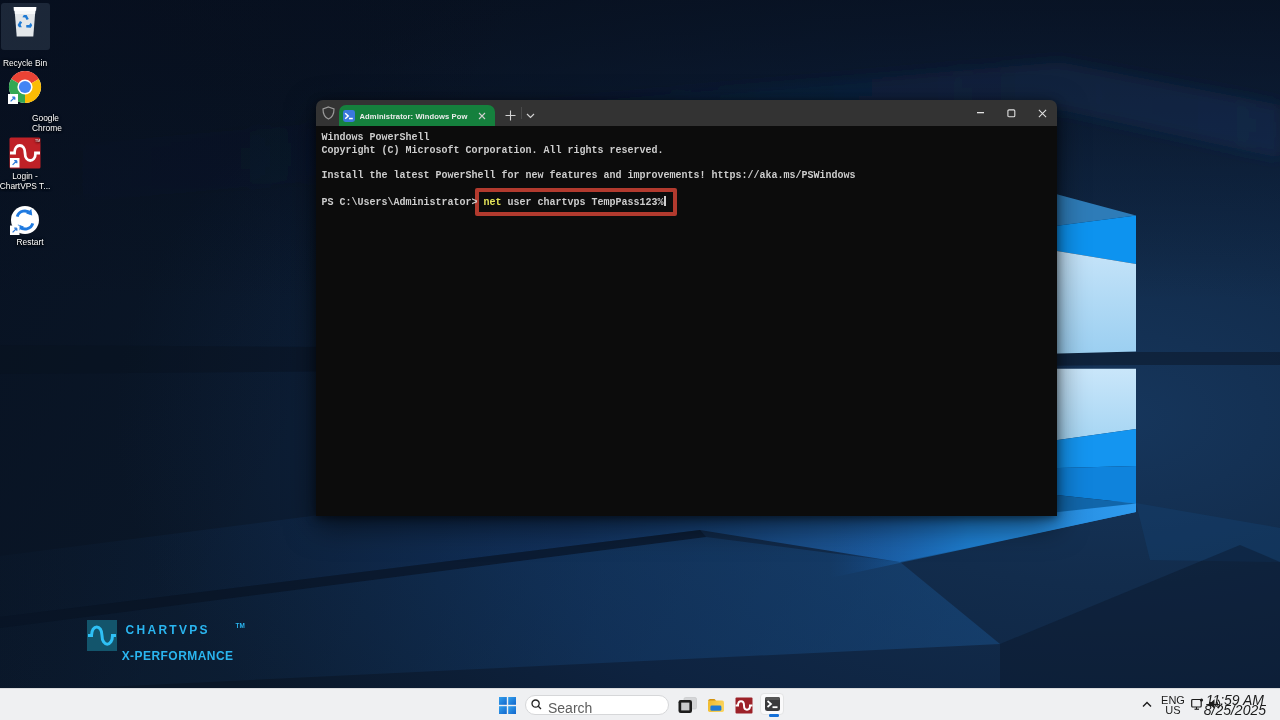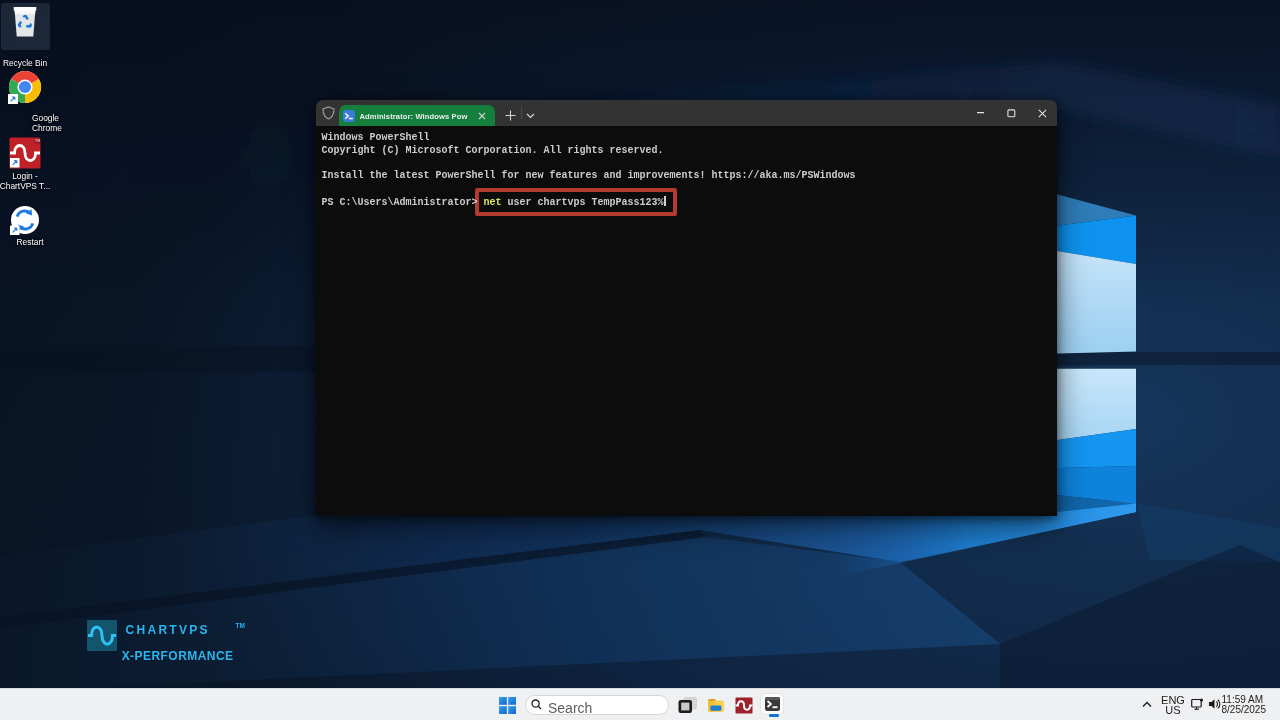--- a/index.html
+++ b/index.html
@@ -11,21 +11,21 @@
   #titlebar{position:absolute;left:0;top:0;width:741.5px;height:26.5px;background:#333333;border-radius:7px 7px 0 0;}
   #tbody{position:absolute;left:0;top:26.5px;width:741.5px;height:389.5px;background:#0c0c0c;}
   #tab{position:absolute;left:23.5px;top:5px;width:156px;height:21.5px;background:#15803d;border-radius:7px 7px 0 0;}
   #tabtitle{position:absolute;left:20.5px;top:7px;width:112px;height:12px;overflow:hidden;color:#ececec;font-size:7.6px;font-weight:bold;white-space:nowrap;letter-spacing:.1px;}
   .termtext{position:absolute;left:6px;top:6.1px;font-family:"Liberation Mono",monospace;font-weight:bold;font-size:10px;line-height:12.7px;color:#cccccc;white-space:pre;}
   #redbox{position:absolute;left:159.5px;top:61.6px;width:202px;height:28.3px;box-sizing:border-box;border:4px solid #b23a2e;border-radius:2px;}
   
   #taskbar{position:absolute;left:0;top:687.5px;width:1280px;height:32.5px;background:#eff0f2;border-top:1px solid #dadbdd;box-sizing:border-box;}
   #search{position:absolute;left:524.5px;top:695px;width:144.5px;height:19.5px;background:#ffffff;border:1px solid #d6d7d9;border-radius:10.5px;box-sizing:border-box;}
   .trayt{position:absolute;color:#1b1b1b;font-size:11px;line-height:10.5px;text-align:center;}
-  #clock{position:absolute;right:14px;top:694.5px;text-align:left;color:#1b1b1b;font-size:10px;line-height:10.5px;}
+  #clock{position:absolute;right:14px;top:694.5px;text-align:center;color:#1b1b1b;font-size:14px;line-height:10.5px;font-style:italic;}
   
   #cvlogo{position:absolute;left:87px;top:620px;}
   #cvtext{position:absolute;left:125.5px;top:623px;color:#2ab5ef;font-weight:bold;font-size:12px;letter-spacing:2.3px;}
   #cvtm{position:absolute;left:235.5px;top:621.5px;color:#2ab5ef;font-weight:bold;font-size:6.4px;}
   #cvsub{position:absolute;left:0px;top:648.5px;width:233.5px;text-align:right;color:#2ab5ef;font-weight:bold;font-size:12px;letter-spacing:.45px;}
 </style>
 </head>
 <body>
 
 <svg id="wall" viewBox="0 0 1280 720">

